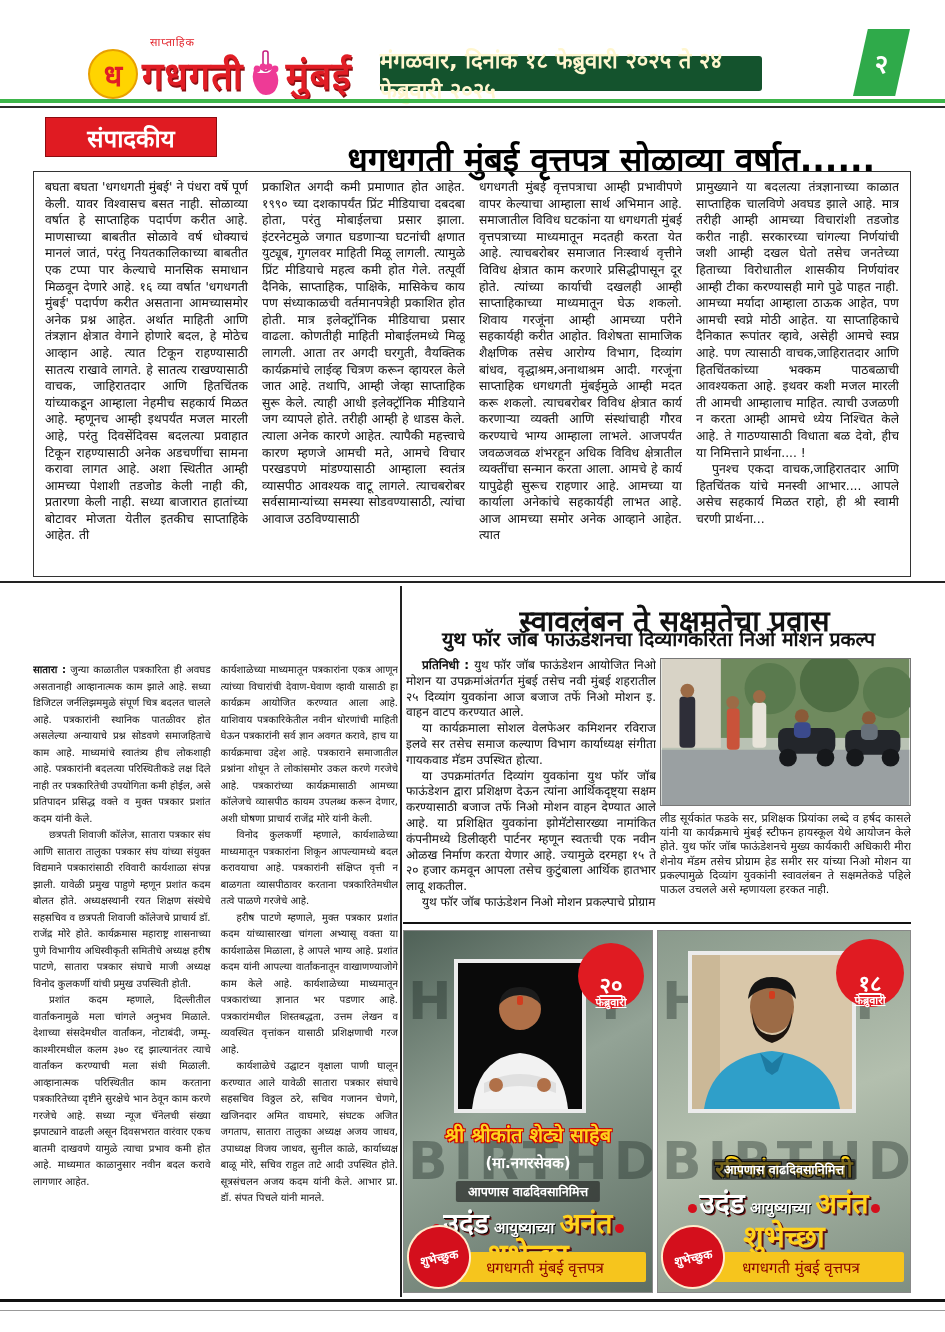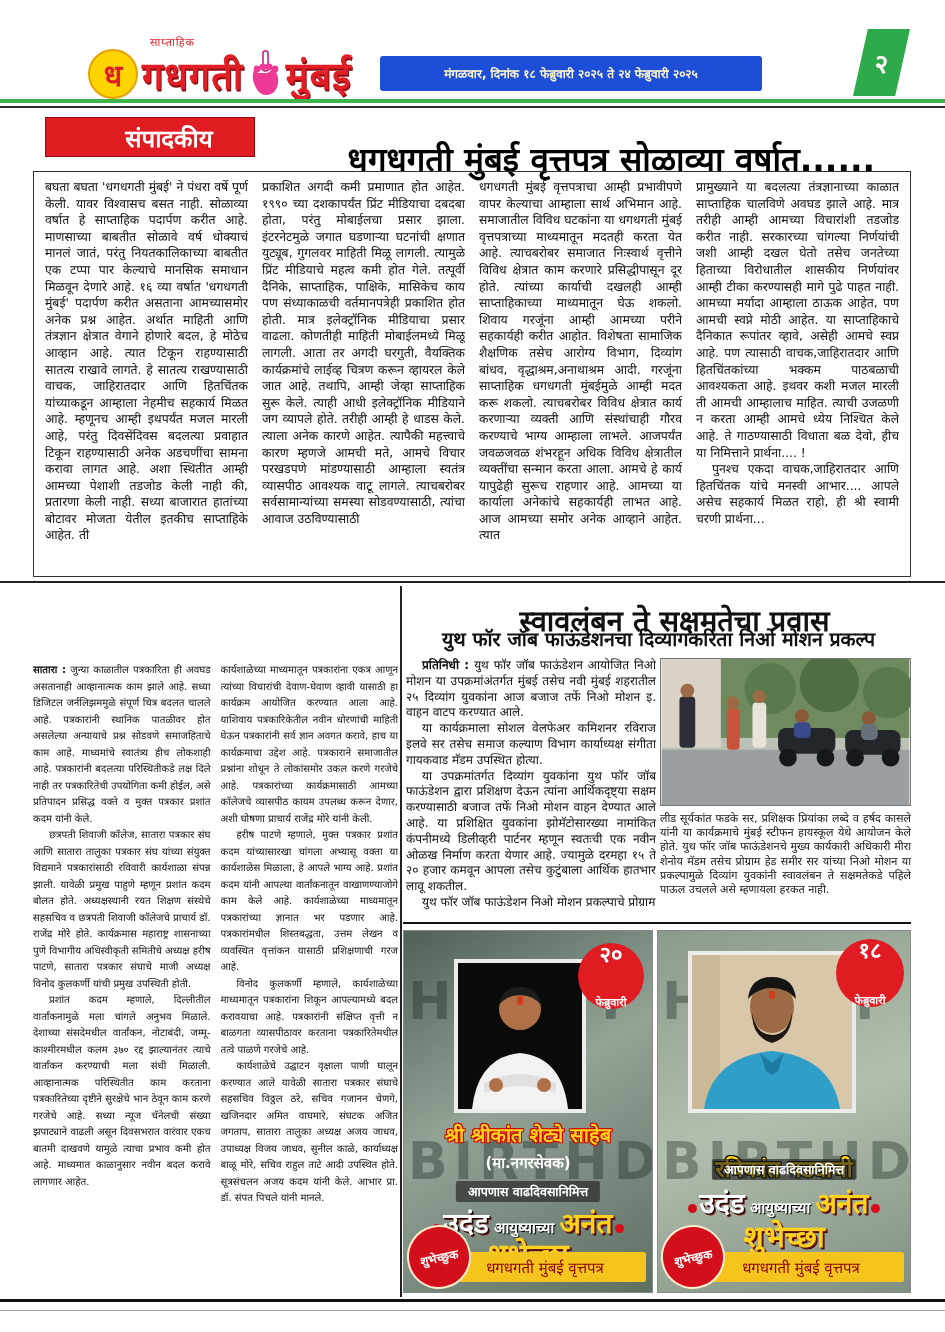--- a/index.html
+++ b/index.html
@@ -6,30 +6,30 @@
   .page{position:relative;width:945px;height:1332px;background:#ffffff;
         font-family:"DejaVu Sans",sans-serif;color:#111;overflow:hidden;margin:0 auto;}
   
   .masthead{position:absolute;left:88px;top:34px;height:66px;}
   .tagline{position:absolute;left:62px;top:0;font-size:11px;font-weight:normal;color:#e11d25;letter-spacing:1px;}
   .logo-row{position:absolute;left:0;top:14px;display:flex;align-items:center;gap:4px;}
   .logo-circle{width:46px;height:46px;border-radius:50%;background:#ffd400;border:2px solid #e8a000;
                display:flex;align-items:center;justify-content:center;font-size:30px;font-weight:bold;color:#e11d25;}
   .logo-text{font-size:38px;font-weight:bold;color:#e11d25;text-shadow:1px 2px 0 #8d0c10;letter-spacing:1px;}
   .fist{display:inline-block;width:34px;height:48px;}
-  .date-bar{position:absolute;left:380px;top:56px;width:382px;height:35px;background:#1d4ed8;border-radius:3px;
-            color:#fff6cf;font-size:12px;font-weight:bold;display:flex;align-items:center;justify-content:center;}
+  .date-bar{position:absolute;left:380px;top:56px;width:382px;height:35px;background:#14532d;border-radius:3px;
+            color:#fff6cf;font-size:22px;font-weight:bold;display:flex;align-items:center;justify-content:center;}
   .page-badge{position:absolute;left:853px;top:29px;width:57px;height:67px;background:#2faa4a;
               clip-path:polygon(26% 0,100% 0,74% 100%,0 100%);display:flex;align-items:center;justify-content:center;}
   .page-badge span{color:#fff;font-size:26px;font-weight:bold;}
   .rule-green{position:absolute;left:0;top:99px;width:945px;height:4px;background:#3db54a;}
   .rule-dark{position:absolute;left:0;top:106px;width:945px;height:2px;background:#2b2b2b;}
   
   .ed-label{position:absolute;left:45px;top:117px;width:170px;height:38px;background:#e01b22;border:1px solid #8d0c10;
-            color:#fff;font-size:24px;font-weight:bold;display:flex;align-items:center;justify-content:center;padding-left:38px;}
+            color:#fff;font-size:24px;font-weight:bold;display:flex;align-items:center;justify-content:center;}
   .ed-headline{position:absolute;left:225px;top:114px;width:650px;text-align:right;
                font-size:33px;font-weight:bold;color:#000;}
   .ed-box{position:absolute;left:33px;top:171px;width:878px;height:406px;border:1px solid #333;
           box-sizing:border-box;display:flex;gap:14px;padding:7px 11px;}
   .ed-col{flex:1;font-size:12.3px;line-height:16.6px;text-align:justify;overflow:hidden;}
   .ed-col p{margin:0;}
   .ed-col p + p{text-indent:16px;}
   .rule-section{position:absolute;left:0;top:581px;width:945px;height:2px;background:#222;}
   
   .wk{position:absolute;left:33px;top:588px;width:365px;}
@@ -53,21 +53,21 @@
   
   .ad{position:absolute;top:930px;height:363px;border:1px solid #888;box-sizing:border-box;overflow:hidden;}
   .ad1{left:403px;width:250px;background:linear-gradient(150deg,#4f6157 0%,#93a396 45%,#5d6e63 100%);}
   .ad2{left:657px;width:254px;background:linear-gradient(160deg,#8a9a8c 0%,#b3bfae 50%,#7f8f82 100%);}
   .wm{position:absolute;left:4px;font-size:52px;font-weight:bold;color:rgba(30,42,36,0.38);letter-spacing:6px;white-space:nowrap;}
   .wm-a{top:40px;} .wm-b{top:200px;}
   .ad-photo{position:absolute;border:4px solid #ececec;box-sizing:border-box;overflow:hidden;}
   .ad1 .ad-photo{left:50px;top:28px;width:132px;height:154px;background:#000;}
   .ad2 .ad-photo{left:30px;top:20px;width:168px;height:162px;background:#d9c7a9;}
   .badge{position:absolute;border-radius:50%;background:#e01b22;color:#fff;display:flex;flex-direction:column;
-         align-items:center;justify-content:space-between;line-height:1.05;}
+         align-items:center;justify-content:flex-end;line-height:1.05;text-decoration:underline;}
   .ad1 .badge{right:8px;top:12px;width:66px;height:66px;}
   .ad2 .badge{right:6px;top:8px;width:68px;height:68px;}
   .badge .d1{font-size:22px;font-weight:bold;}
   .badge .d2{font-size:11px;font-weight:bold;}
   .ad-name{position:absolute;width:100%;text-align:center;font-weight:bold;color:#ffd21c;}
   .ad1 .ad-name{top:190px;font-size:20px;text-shadow:1px 1px 0 #c00,-1px 1px 0 #c00,1px -1px 0 #c00,-1px -1px 0 #c00;}
   .ad2 .ad-name{top:188px;font-size:23px;text-shadow:1px 1px 0 #000,-1px 1px 0 #000,1px -1px 0 #000,-1px -1px 0 #000;margin-top:33px;}
   .ad-desig{position:absolute;top:221px;width:100%;text-align:center;font-size:15px;font-weight:bold;color:#fff;}
   .ad-occ{position:absolute;left:50%;transform:translateX(-50%);background:rgba(25,25,25,0.6);color:#fff;
           font-size:12.5px;font-weight:bold;padding:2px 12px;border-radius:2px;white-space:nowrap;}
@@ -138,22 +138,22 @@
 
   <div class="wk-cols">
     <div class="wk-col">
       <p><b>सातारा :</b><span> जुन्या काळातील पत्रकारिता ही अवघड असतानाही आव्हानात्मक काम झाले आहे. सध्या डिजिटल जर्नलिझममुळे संपूर्ण चित्र बदलत चालले आहे. पत्रकारांनी स्थानिक पातळीवर होत असलेल्या अन्यायाचे प्रश्न सोडवणे समाजहिताचे काम आहे. माध्यमांचे स्वातंत्र्य हीच लोकशाही आहे. पत्रकारांनी बदलत्या परिस्थितीकडे लक्ष दिले नाही तर पत्रकारितेची उपयोगिता कमी होईल, असे प्रतिपादन प्रसिद्ध वक्ते व मुक्त पत्रकार प्रशांत कदम यांनी केले.</span></p>
       <p>छत्रपती शिवाजी कॉलेज, सातारा पत्रकार संघ आणि सातारा तालुका पत्रकार संघ यांच्या संयुक्त विद्यमाने पत्रकारांसाठी रविवारी कार्यशाळा संपन्न झाली. यावेळी प्रमुख पाहुणे म्हणून प्रशांत कदम बोलत होते. अध्यक्षस्थानी रयत शिक्षण संस्थेचे सहसचिव व छत्रपती शिवाजी कॉलेजचे प्राचार्य डॉ. राजेंद्र मोरे होते. कार्यक्रमास महाराष्ट्र शासनाच्या पुणे विभागीय अधिस्वीकृती समितीचे अध्यक्ष हरीष पाटणे, सातारा पत्रकार संघाचे माजी अध्यक्ष विनोद कुलकर्णी यांची प्रमुख उपस्थिती होती.</p>
       <p>प्रशांत कदम म्हणाले, दिल्लीतील वार्तांकनामुळे मला चांगले अनुभव मिळाले. देशाच्या संसदेमधील वार्तांकन, नोटाबंदी, जम्मू-काश्मीरमधील कलम ३७० रद्द झाल्यानंतर त्याचे वार्तांकन करण्याची मला संधी मिळाली. आव्हानात्मक परिस्थितीत काम करताना पत्रकारितेच्या दृष्टीने सुरक्षेचे भान ठेवून काम करणे गरजेचे आहे. सध्या न्यूज चॅनेलची संख्या झपाट्याने वाढली असून दिवसभरात वारंवार एकच बातमी दाखवणे यामुळे त्याचा प्रभाव कमी होत आहे. माध्यमात काळानुसार नवीन बदल करावे लागणार आहेत.</p>
 
     </div>
     <div class="wk-col">
       <p>कार्यशाळेच्या माध्यमातून पत्रकारांना एकत्र आणून त्यांच्या विचारांची देवाण-घेवाण व्हावी यासाठी हा कार्यक्रम आयोजित करण्यात आला आहे. याशिवाय पत्रकारिकेतील नवीन धोरणांची माहिती घेऊन पत्रकारांनी सर्व ज्ञान अवगत करावे, हाच या कार्यक्रमाचा उद्देश आहे. पत्रकाराने समाजातील प्रश्नांना शोधून ते लोकांसमोर उकल करणे गरजेचे आहे. पत्रकारांच्या कार्यक्रमासाठी आमच्या कॉलेजचे व्यासपीठ कायम उपलब्ध करून देणार, अशी घोषणा प्राचार्य राजेंद्र मोरे यांनी केली.</p>
+      <p>विनोद कुलकर्णी म्हणाले, कार्यशाळेच्या माध्यमातून पत्रकारांना शिकून आपल्यामध्ये बदल करावयाचा आहे. पत्रकारांनी संक्षिप्त वृत्ती न बाळगता व्यासपीठावर करताना पत्रकारितेमधील तत्वे पाळणे गरजेचे आहे.</p>
       <p>हरीष पाटणे म्हणाले, मुक्त पत्रकार प्रशांत कदम यांच्यासारखा चांगला अभ्यासू वक्ता या कार्यशाळेस मिळाला, हे आपले भाग्य आहे. प्रशांत कदम यांनी आपल्या वार्तांकनातून वाखाणण्याजोगे काम केले आहे. कार्यशाळेच्या माध्यमातून पत्रकारांच्या ज्ञानात भर पडणार आहे. पत्रकारांमधील शिस्तबद्धता, उत्तम लेखन व व्यवस्थित वृत्तांकन यासाठी प्रशिक्षणाची गरज आहे.</p>
-      <p>विनोद कुलकर्णी म्हणाले, कार्यशाळेच्या माध्यमातून पत्रकारांना शिकून आपल्यामध्ये बदल करावयाचा आहे. पत्रकारांनी संक्षिप्त वृत्ती न बाळगता व्यासपीठावर करताना पत्रकारितेमधील तत्वे पाळणे गरजेचे आहे.</p>
       <p>कार्यशाळेचे उद्घाटन वृक्षाला पाणी घालून करण्यात आले यावेळी सातारा पत्रकार संघाचे सहसचिव विठ्ठल ठरे, सचिव गजानन चेणगे, खजिनदार अमित वाघमारे, संघटक अजित जगताप, सातारा तालुका अध्यक्ष अजय जाधव, उपाध्यक्ष विजय जाधव, सुनील काळे, कार्याध्यक्ष बाळू मोरे, सचिव राहुल ताटे आदी उपस्थित होते. सूत्रसंचलन अजय कदम यांनी केले. आभार प्रा. डॉ. संपत पिचले यांनी मानले.</p>
     </div>
   </div>
   <div class="divider-v"></div>
 
   <h2 class="fd-h1">स्वावलंबन ते सक्षमतेचा प्रवास</h2>
   <h3 class="fd-h2">युथ फॉर जॉब फाऊंडेशनचा दिव्यांगकरिता निओ मोशन प्रकल्प</h3>
   <div class="fd-left">
     <p><b>प्रतिनिधी :</b><span> युथ फॉर जॉब फाऊंडेशन आयोजित निओ मोशन या उपक्रमांअंतर्गत मुंबई तसेच नवी मुंबई शहरातील २५ दिव्यांग युवकांना आज बजाज तर्फे निओ मोशन इ. वाहन वाटप करण्यात आले.</span></p>
     <p>या कार्यक्रमाला सोशल वेलफेअर कमिशनर रविराज इलवे सर तसेच समाज कल्याण विभाग कार्याध्यक्ष संगीता गायकवाड मॅडम उपस्थित होत्या.</p>

